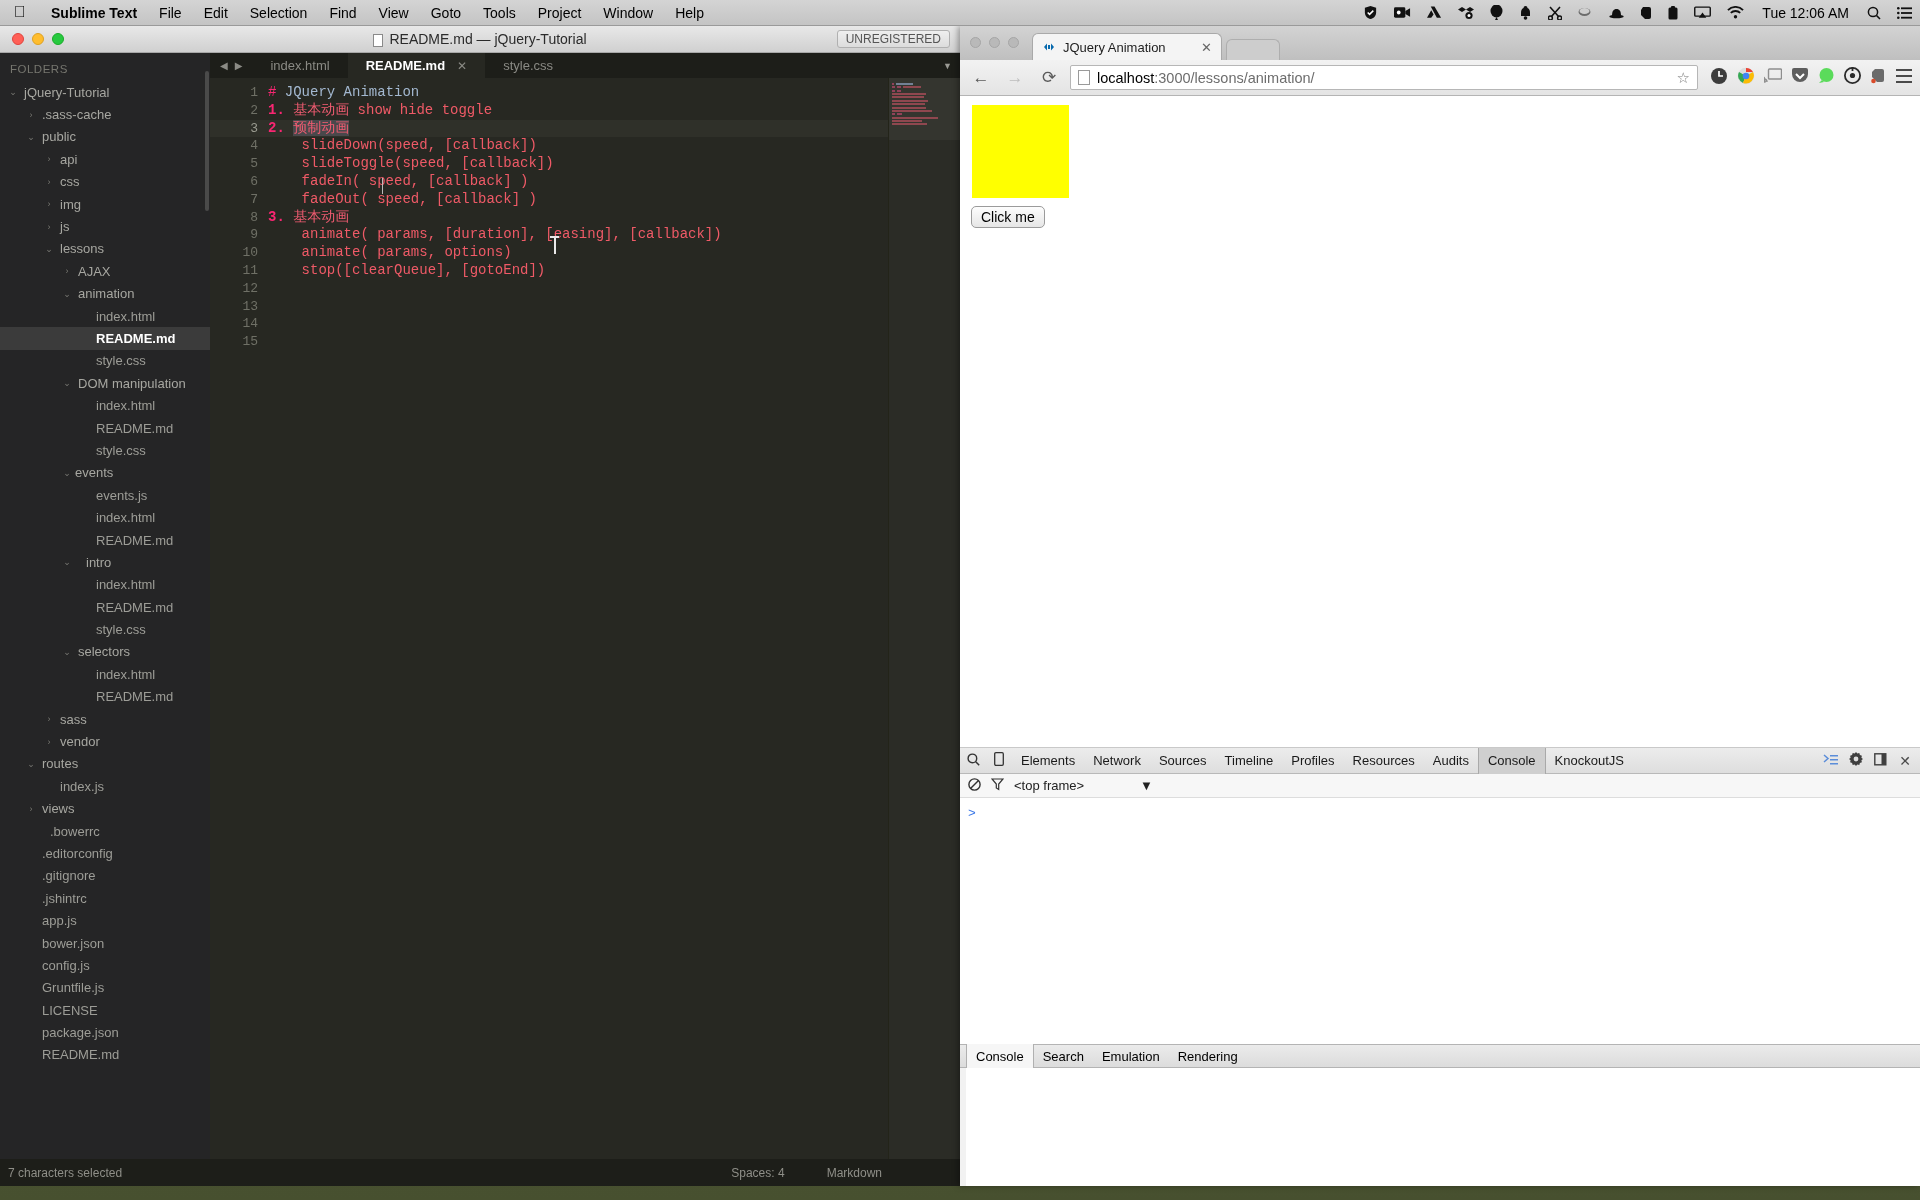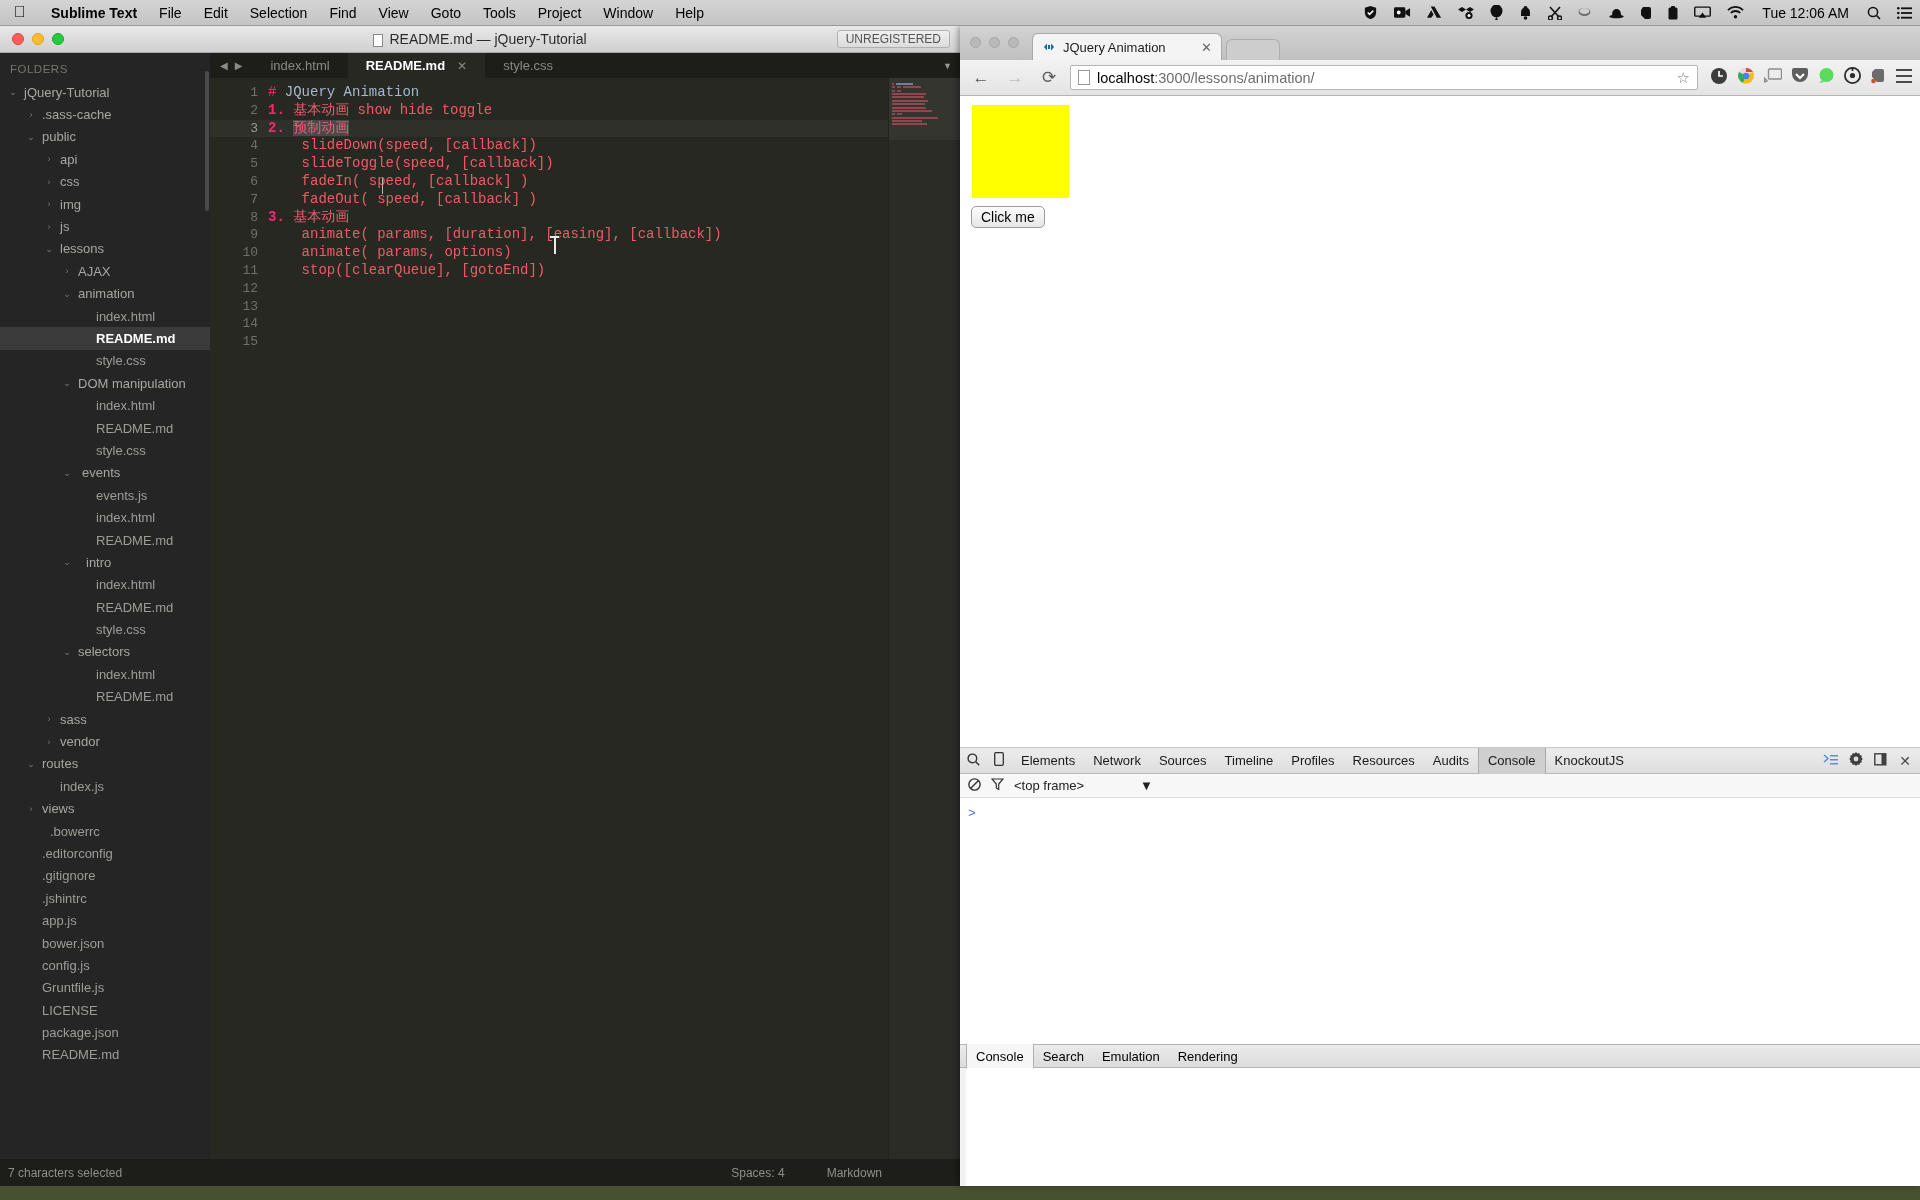--- a/index.html
+++ b/index.html
@@ -478,21 +478,21 @@
             <div class="side-row file">
               <span class="arrow" style="margin-left: 78px;"></span>
               <span class="lbl" style="margin-left: 4px;">README.md</span>
             </div>
             <div class="side-row file">
               <span class="arrow" style="margin-left: 78px;"></span>
               <span class="lbl" style="margin-left: 4px;">style.css</span>
             </div>
             <div class="side-row folder">
               <span class="arrow" style="margin-left: 60px;">⌄</span>
-              <span class="lbl" style="margin-left: 8px;">events</span>
+              <span class="lbl" style="margin-left: 1px;">events</span>
             </div>
             <div class="side-row file">
               <span class="arrow" style="margin-left: 78px;"></span>
               <span class="lbl" style="margin-left: 4px;">events.js</span>
             </div>
             <div class="side-row file">
               <span class="arrow" style="margin-left: 78px;"></span>
               <span class="lbl" style="margin-left: 4px;">index.html</span>
             </div>
             <div class="side-row file">

